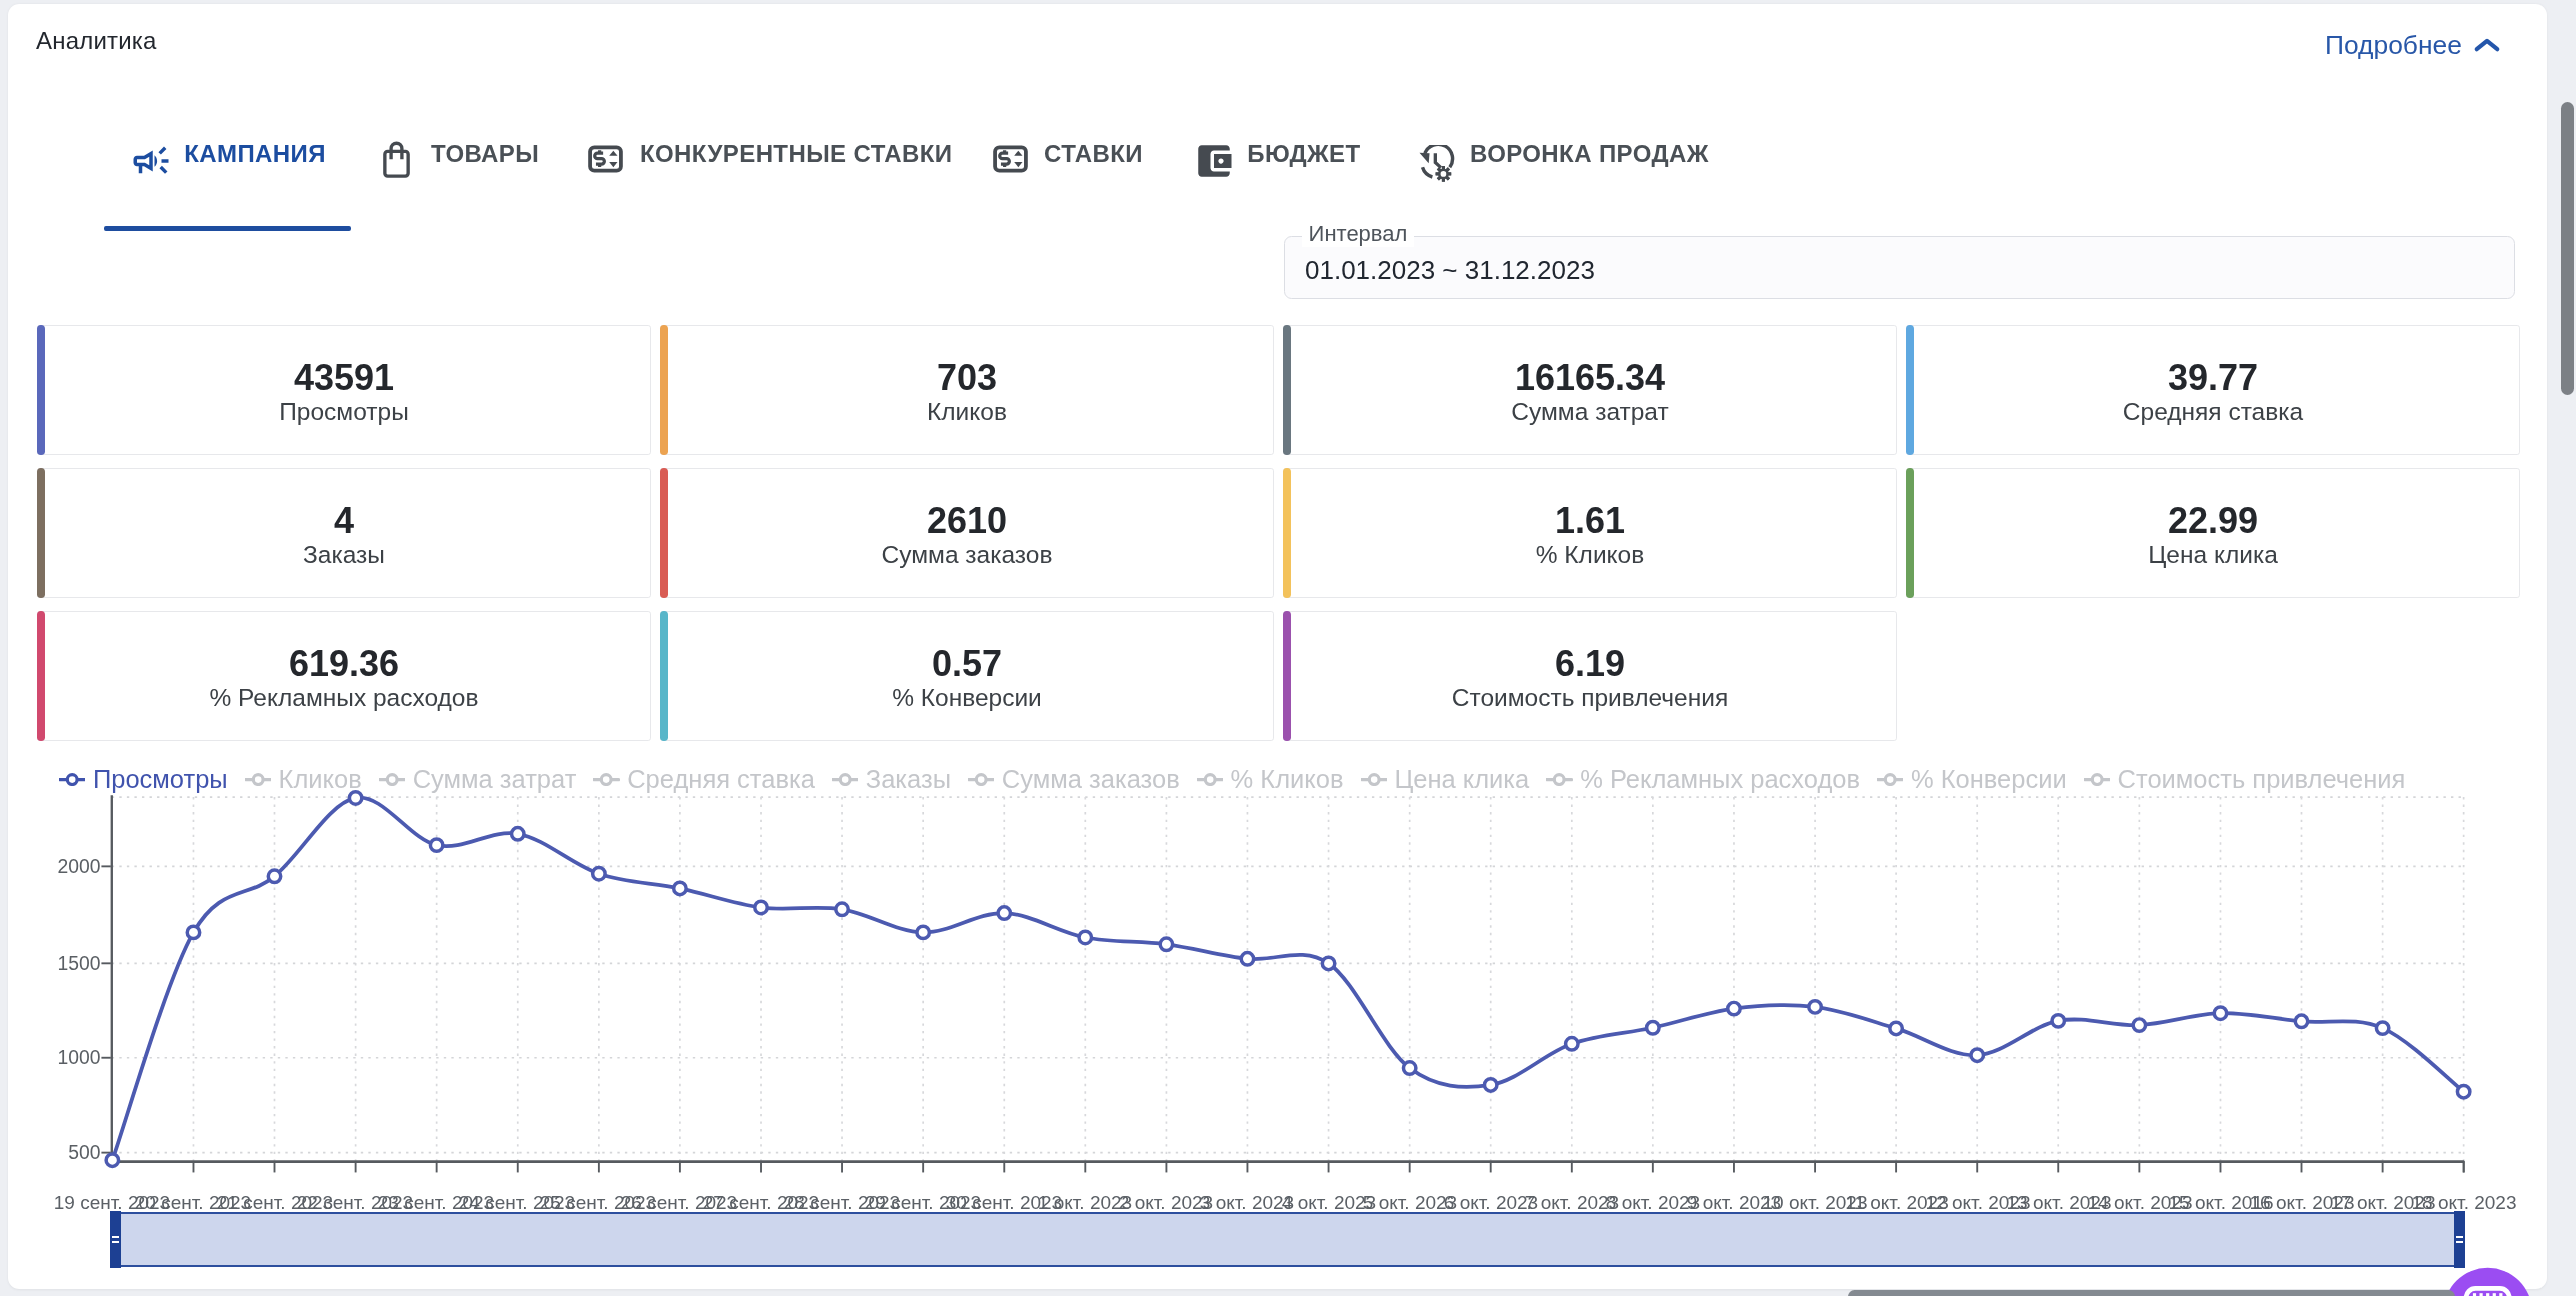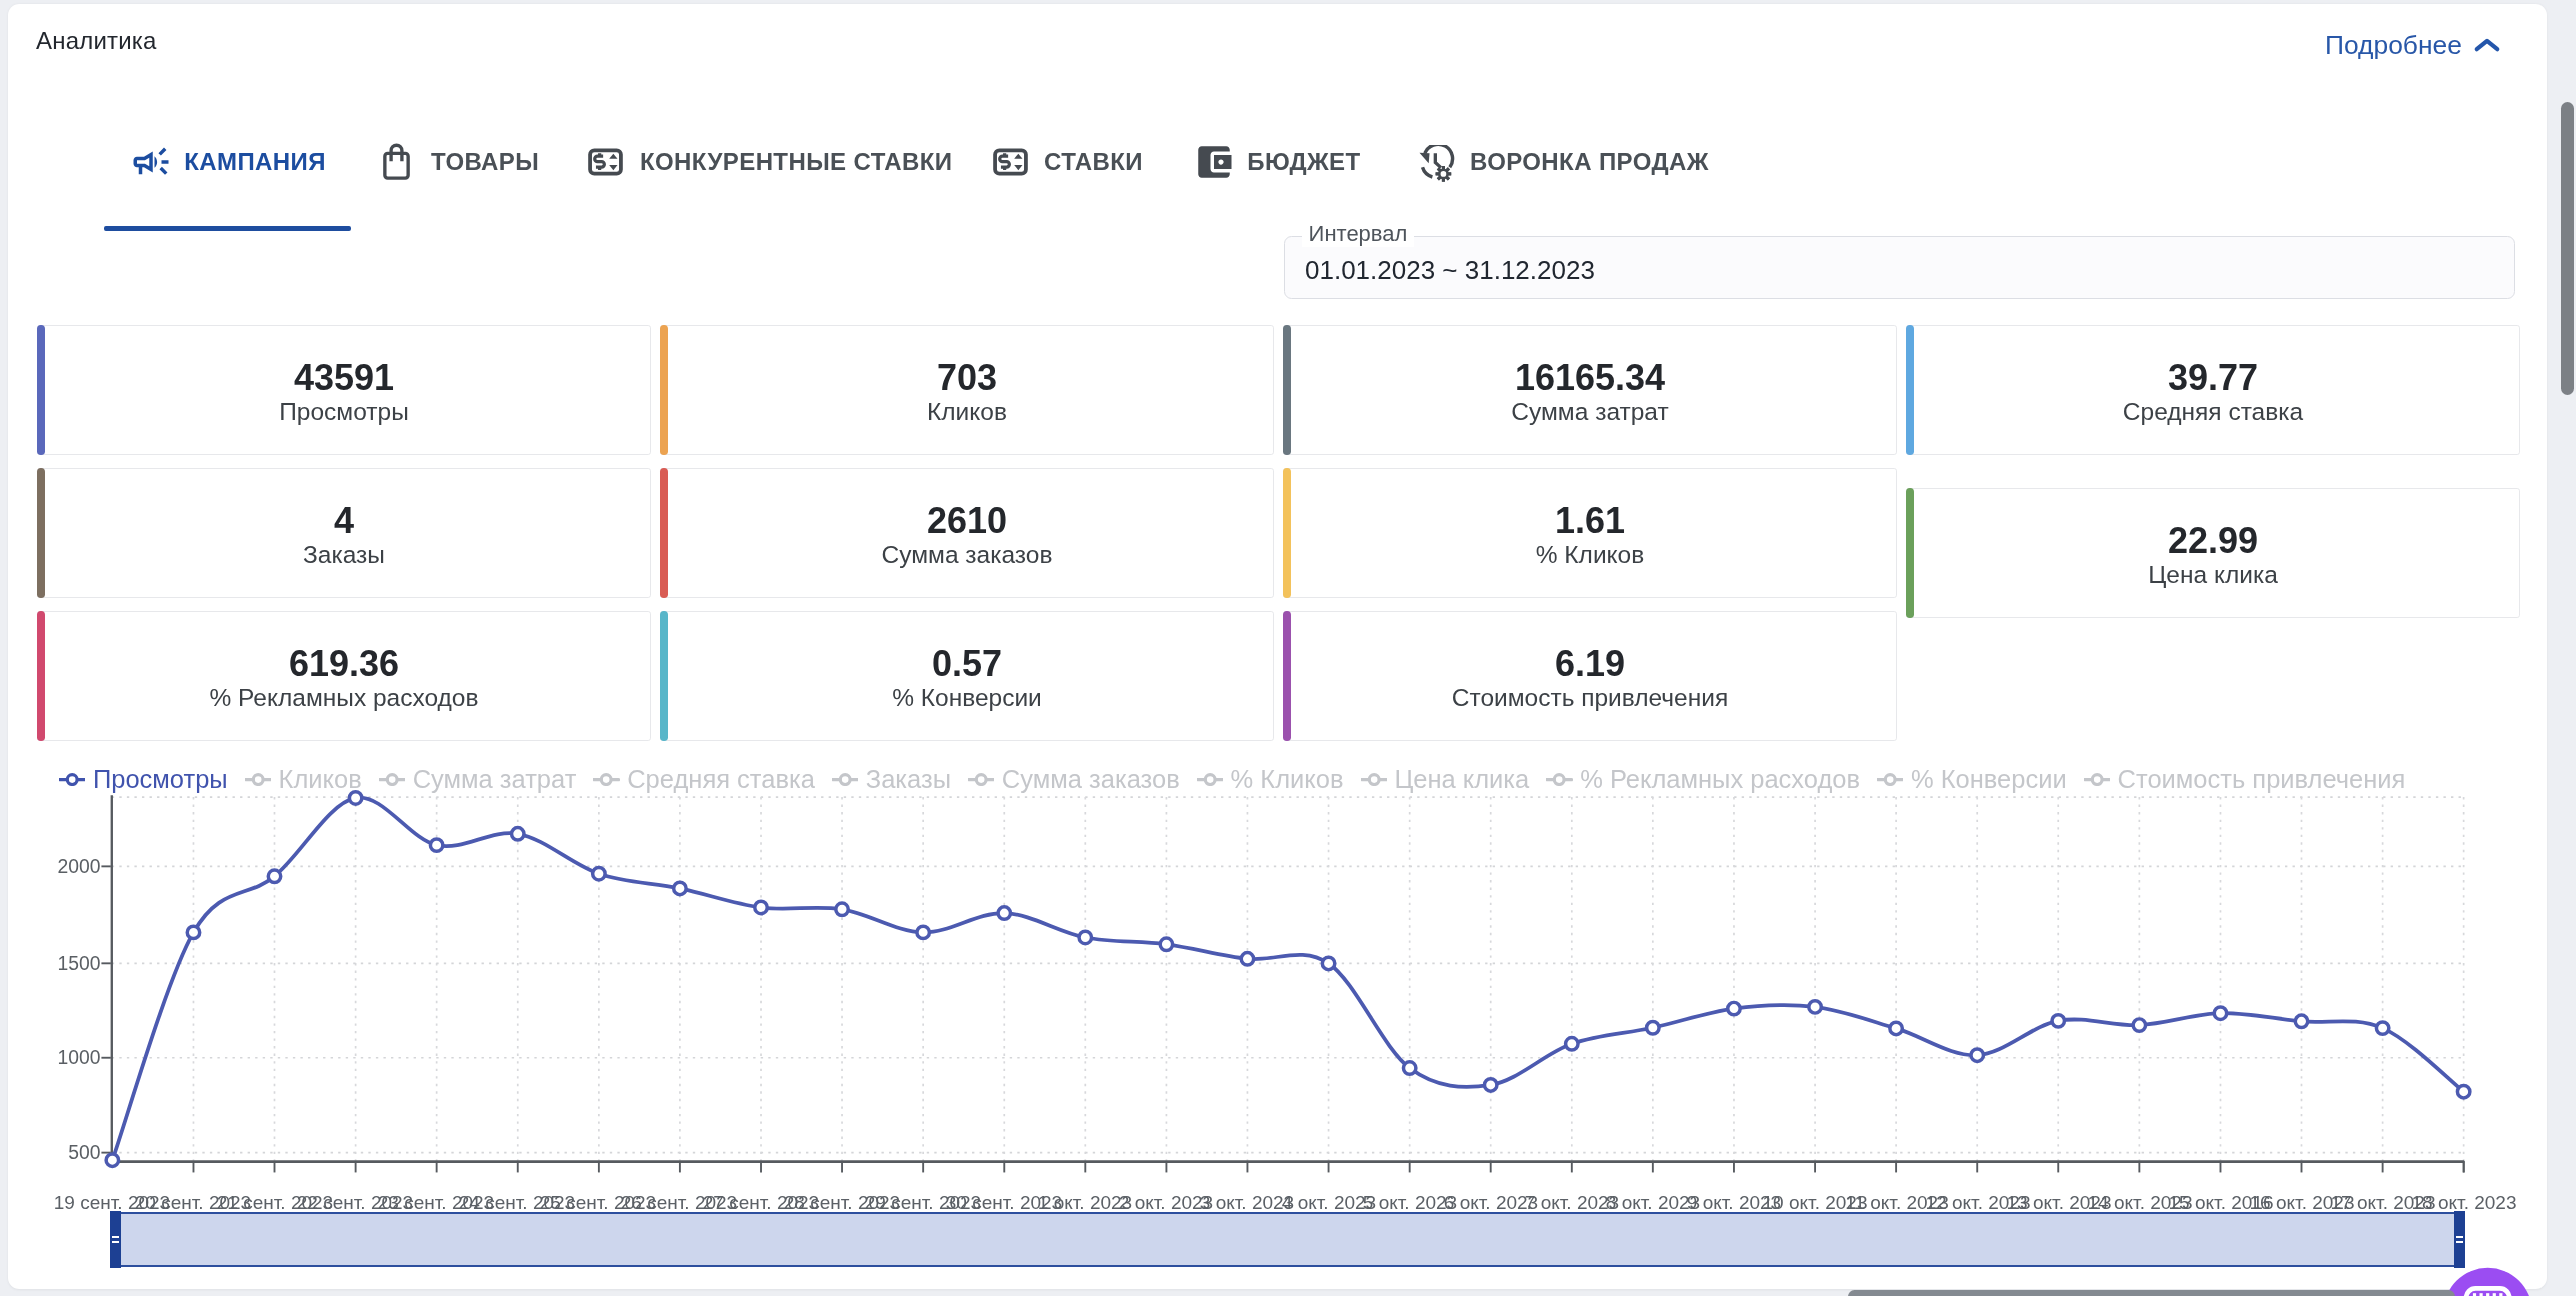--- a/index.html
+++ b/index.html
@@ -1,18 +1,18 @@
 <!DOCTYPE html>
 <html style="font-size:15px"><head><meta charset="utf-8"><style>
 * {margin:0;padding:0;box-sizing:border-box}
 html,body {width:2576px;height:1296px;background:#edeff3;font-family:"Liberation Sans",sans-serif;overflow:hidden;position:relative}
 .card {position:absolute;left:7.5px;top:3.8px;width:2539px;height:1285px;background:#fff;border-radius:11.3px;box-shadow:0 0.9px 2.8px rgba(0,0,0,.06)}
 .h1 {position:absolute;left:36px;top:27px;font-size:24px;font-weight:500;color:#23272e;letter-spacing:0.2px}
 .more {position:absolute;left:2325px;top:30px;display:flex;align-items:center;gap:11.3px;color:#2857a8;font-size:26.4px;font-weight:500}
-.tab {position:absolute;top:140px;height:43px;display:flex;align-items:center;color:#4a5056;font-size:24px;font-weight:700;letter-spacing:0.4px;white-space:nowrap}
+.tab {position:absolute;top:140px;height:43px;display:flex;color:#4a5056;font-size:24px;font-weight:700;letter-spacing:0.4px;white-space:nowrap}
 .tab.act {color:#1c4da0}
 .tabline {position:absolute;left:104px;top:226px;width:247px;height:4.7px;background:#1e4d9f;border-radius:1.9px}
 .ibox {position:absolute;left:1284px;top:236px;width:1231px;height:63px;border:1.9px solid #dcdee4;border-radius:7.5px;background:#fbfbfd}
 .ilab {position:absolute;left:1302px;top:221px;font-size:22px;color:#4e545b;background:#fff;padding:0 6.6px}
 .ival {position:absolute;left:1305px;top:255px;font-size:26px;color:#212730}
 .scard {position:absolute;width:614px;height:130px;background:#fff;border:1.9px solid #e7e8eb;border-radius:2.8px;display:flex;flex-direction:column;align-items:center;justify-content:center;gap:3.8px;padding-top:3.8px}
 .strip {position:absolute;left:-0.9px;top:-0.9px;bottom:-0.9px;width:7.5px;border-radius:3.8px}
 .num {font-size:36px;font-weight:700;color:#24272c;line-height:1}
 .lab {font-size:24.5px;color:#3c4146;line-height:1}
 .legend {position:absolute;left:59px;top:765px;display:flex;align-items:center;gap:17px;white-space:nowrap}
@@ -133,21 +133,21 @@
 <div class="scard" style="left:660px;top:468px">
 <div class="strip" style="background:#d95c54"></div>
 <div class="num">2610</div>
     <div class="lab">Сумма заказов</div>
   </div>
 <div class="scard" style="left:1283px;top:468px">
 <div class="strip" style="background:#f3c25b"></div>
 <div class="num">1.61</div>
     <div class="lab">% Кликов</div>
   </div>
-<div class="scard" style="left:1906px;top:488px">
+<div class="scard" style="left:1906px;top:468px">
 <div class="strip" style="background:#6ba05b"></div>
 <div class="num">22.99</div>
     <div class="lab">Цена клика</div>
   </div>
 <div class="scard" style="left:37px;top:611px">
 <div class="strip" style="background:#d1496e"></div>
 <div class="num">619.36</div>
     <div class="lab">% Рекламных расходов</div>
   </div>
 <div class="scard" style="left:660px;top:611px">

